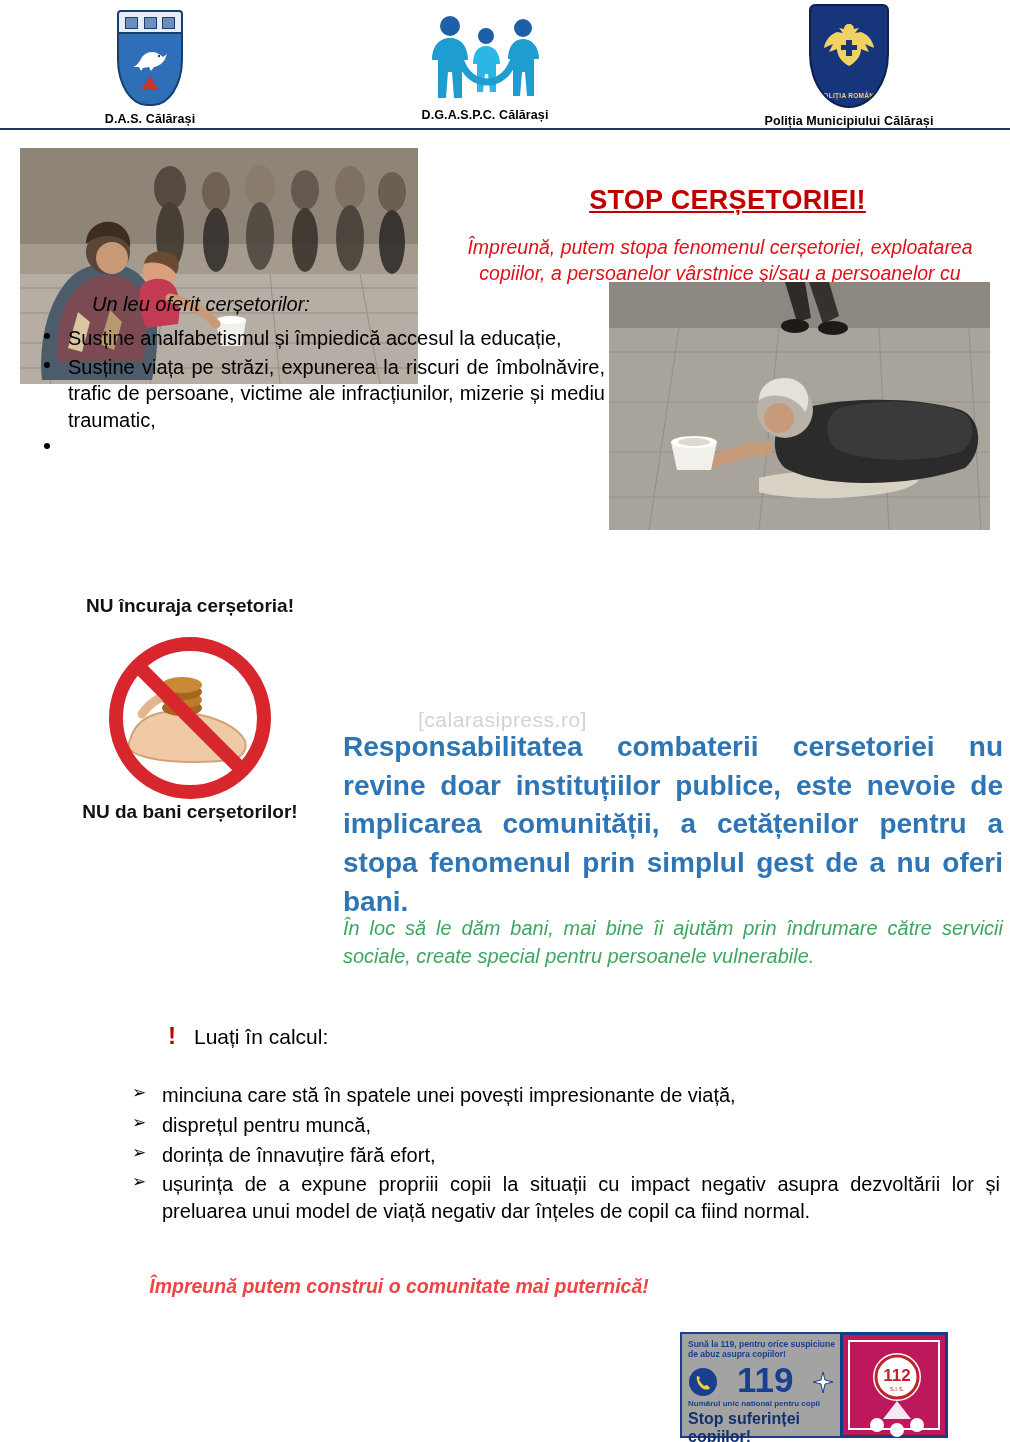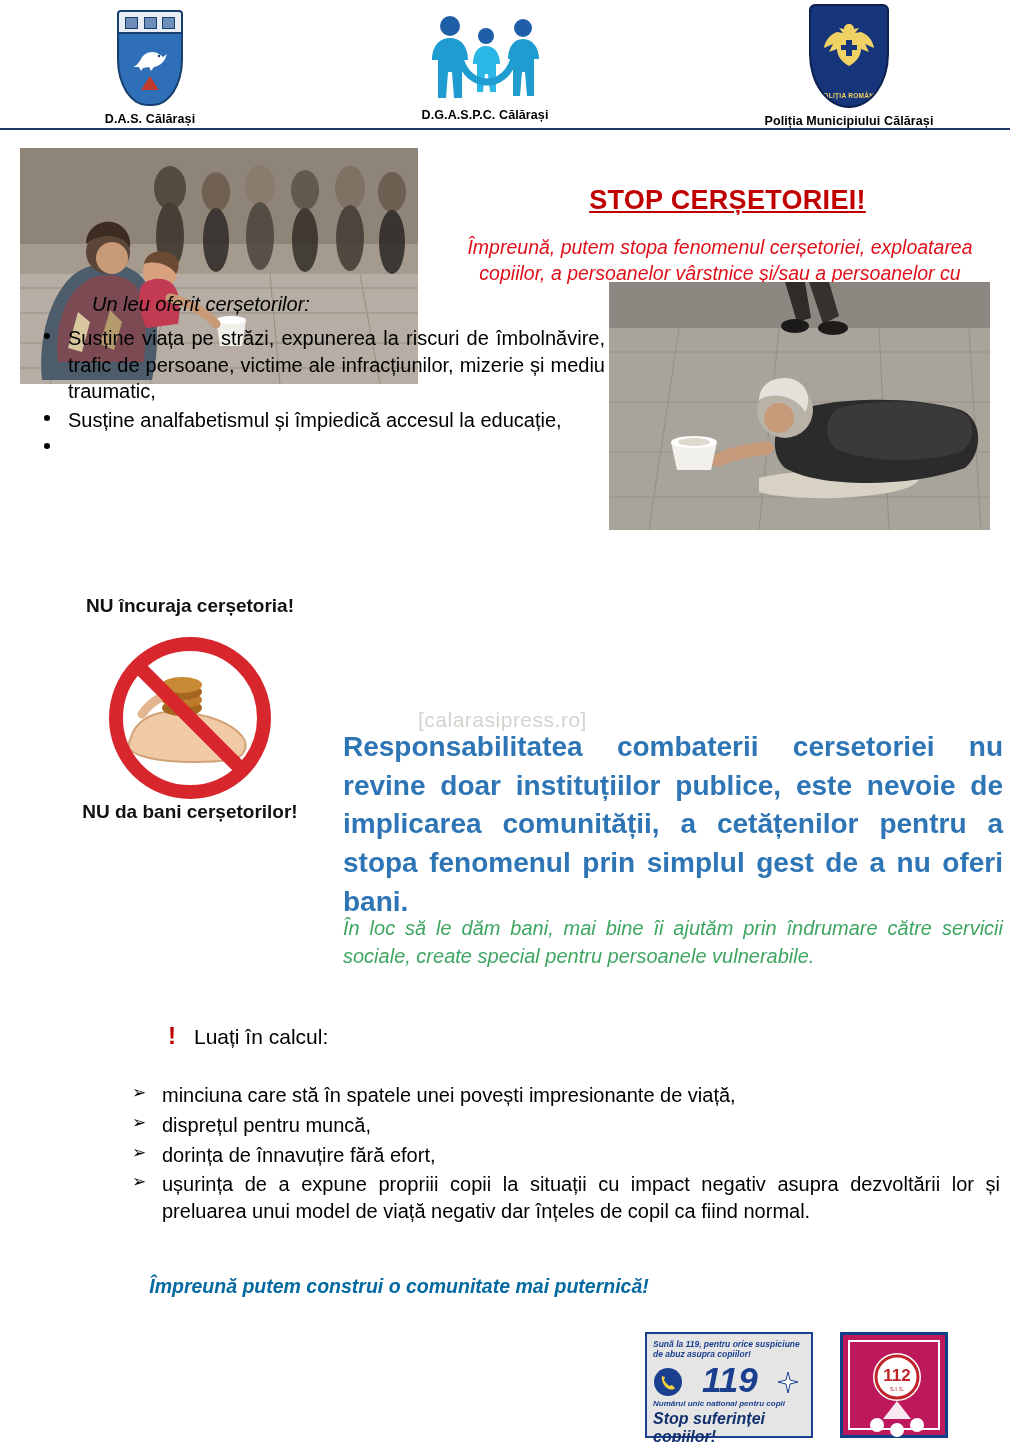--- a/index.html
+++ b/index.html
@@ -186,31 +186,31 @@
     position: absolute; left: 130px; top: 1082px; width: 870px;
     margin: 0; padding: 0; list-style: none;
     font-size: 20px; line-height: 1.34;
   }
   .calcul-list li { position: relative; padding-left: 32px; margin-bottom: 3px; text-align: justify; }
   .calcul-list li .arw { position: absolute; left: 2px; top: 0; font-size: 17px; }
 
   .final-line {
     position: absolute; left: 0; top: 1275px; width: 798px;
     text-align: center;
-    color: #0369a1;
+    color: #ef4444;
     font-weight: bold;
     font-style: italic;
     font-size: 19.5px;
   }
 
   
   .footer { position: absolute; left: 0; top: 1330px; width: 1010px; height: 112px; }
   .badge119 {
-    position: absolute; left: 645px; top: 2px; width: 168px; height: 106px;
-    background: #e5e5e5; border: 2px solid #1a3f8f; font-style: italic;
+    position: absolute; left: 680px; top: 2px; width: 168px; height: 106px;
+    background: #a3a3a3; border: 2px solid #1a3f8f;
   }
   .badge119 .l1 {
     margin: 5px 6px 0; font-size: 8.5px; color: #1a3f8f; font-weight: bold; line-height: 1.2;
   }
   .badge119 .mid { display: flex; align-items: flex-end; gap: 19px; margin: 3px 6px 0; }
   .badge119 .num { font-size: 35px; font-weight: bold; color: #1a3f8f; line-height: 1; }
   .badge119 .l3 { margin: 2px 6px 0; font-size: 8px; color: #1a3f8f; font-weight: bold; }
   .badge119 .l4 { margin: 2px 6px 0; font-size: 16px; color: #12306e; font-weight: bold; }
 
   .badge112 {
@@ -360,22 +360,22 @@
     <path d="M158 166 C140 168 122 172 108 178" stroke="#c79a7a" stroke-width="13" fill="none" stroke-linecap="round"></path>
 
     <path d="M62 160 l46 0 l-6 28 l-34 0 Z" fill="#f2f0ea"></path>
     <ellipse cx="85" cy="160" rx="23" ry="6" fill="#ffffff"></ellipse>
     <ellipse cx="85" cy="160" rx="16" ry="4" fill="#ded9cf"></ellipse>
   </svg>
 </div>
 
 <div class="leu-heading">Un leu oferit cerșetorilor:</div>
 <ul class="leu-list">
+  <li><span class="dot"></span><span>Susține analfabetismul și împiedică accesul la educație,</span></li>
   <li><span class="dot"></span><span>Susține viața pe străzi, expunerea la riscuri de îmbolnăvire, trafic de persoane, victime ale infracțiunilor, mizerie și mediu traumatic,</span></li>
-  <li><span class="dot"></span><span>Susține analfabetismul și împiedică accesul la educație,</span></li>
   <li><span class="dot"></span></li>
 </ul>
 
 <div class="watermark">[calarasipress.ro]</div>
 
 <div class="photo-nu">
   <svg viewBox="0 0 260 240" aria-hidden="true">
     <rect x="0" y="0" width="260" height="240" fill="#ffffff"></rect>
     <text x="130" y="22" text-anchor="middle" font-family="Liberation Sans, sans-serif" font-size="19" font-weight="bold" fill="#111">NU încuraja cerșetoria!</text>
 

